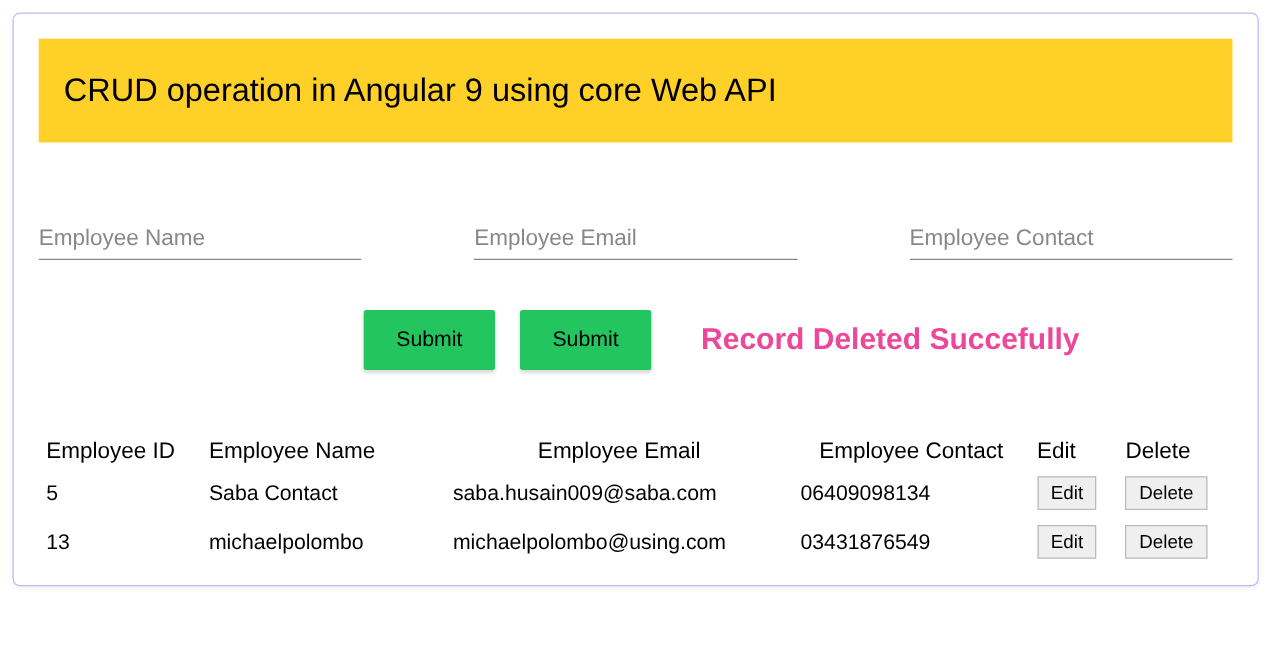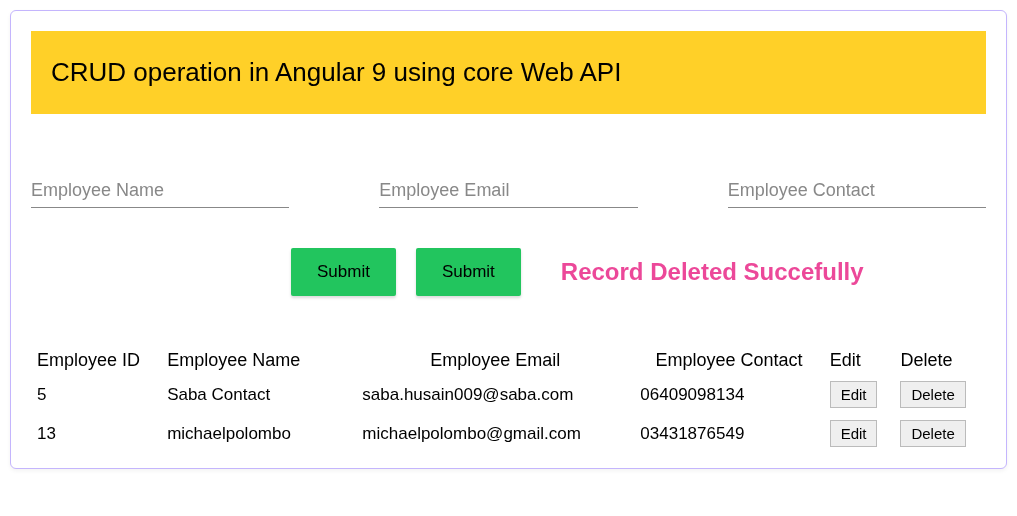--- a/index.html
+++ b/index.html
@@ -143,21 +143,21 @@
           <td>5</td>
           <td>Saba Contact</td>
           <td>saba.husain009@saba.com</td>
           <td>06409098134</td>
           <td><button class="row-btn">Edit</button></td>
           <td><button class="row-btn">Delete</button></td>
         </tr>
         <tr>
           <td>13</td>
           <td>michaelpolombo</td>
-          <td>michaelpolombo@gmail.com</td>
+          <td>michaelpolombo@using.com</td>
           <td>03431876549</td>
           <td><button class="row-btn">Edit</button></td>
           <td><button class="row-btn">Delete</button></td>
         </tr>
       </tbody>
     </table>
   </div>
 
 </div>
 

